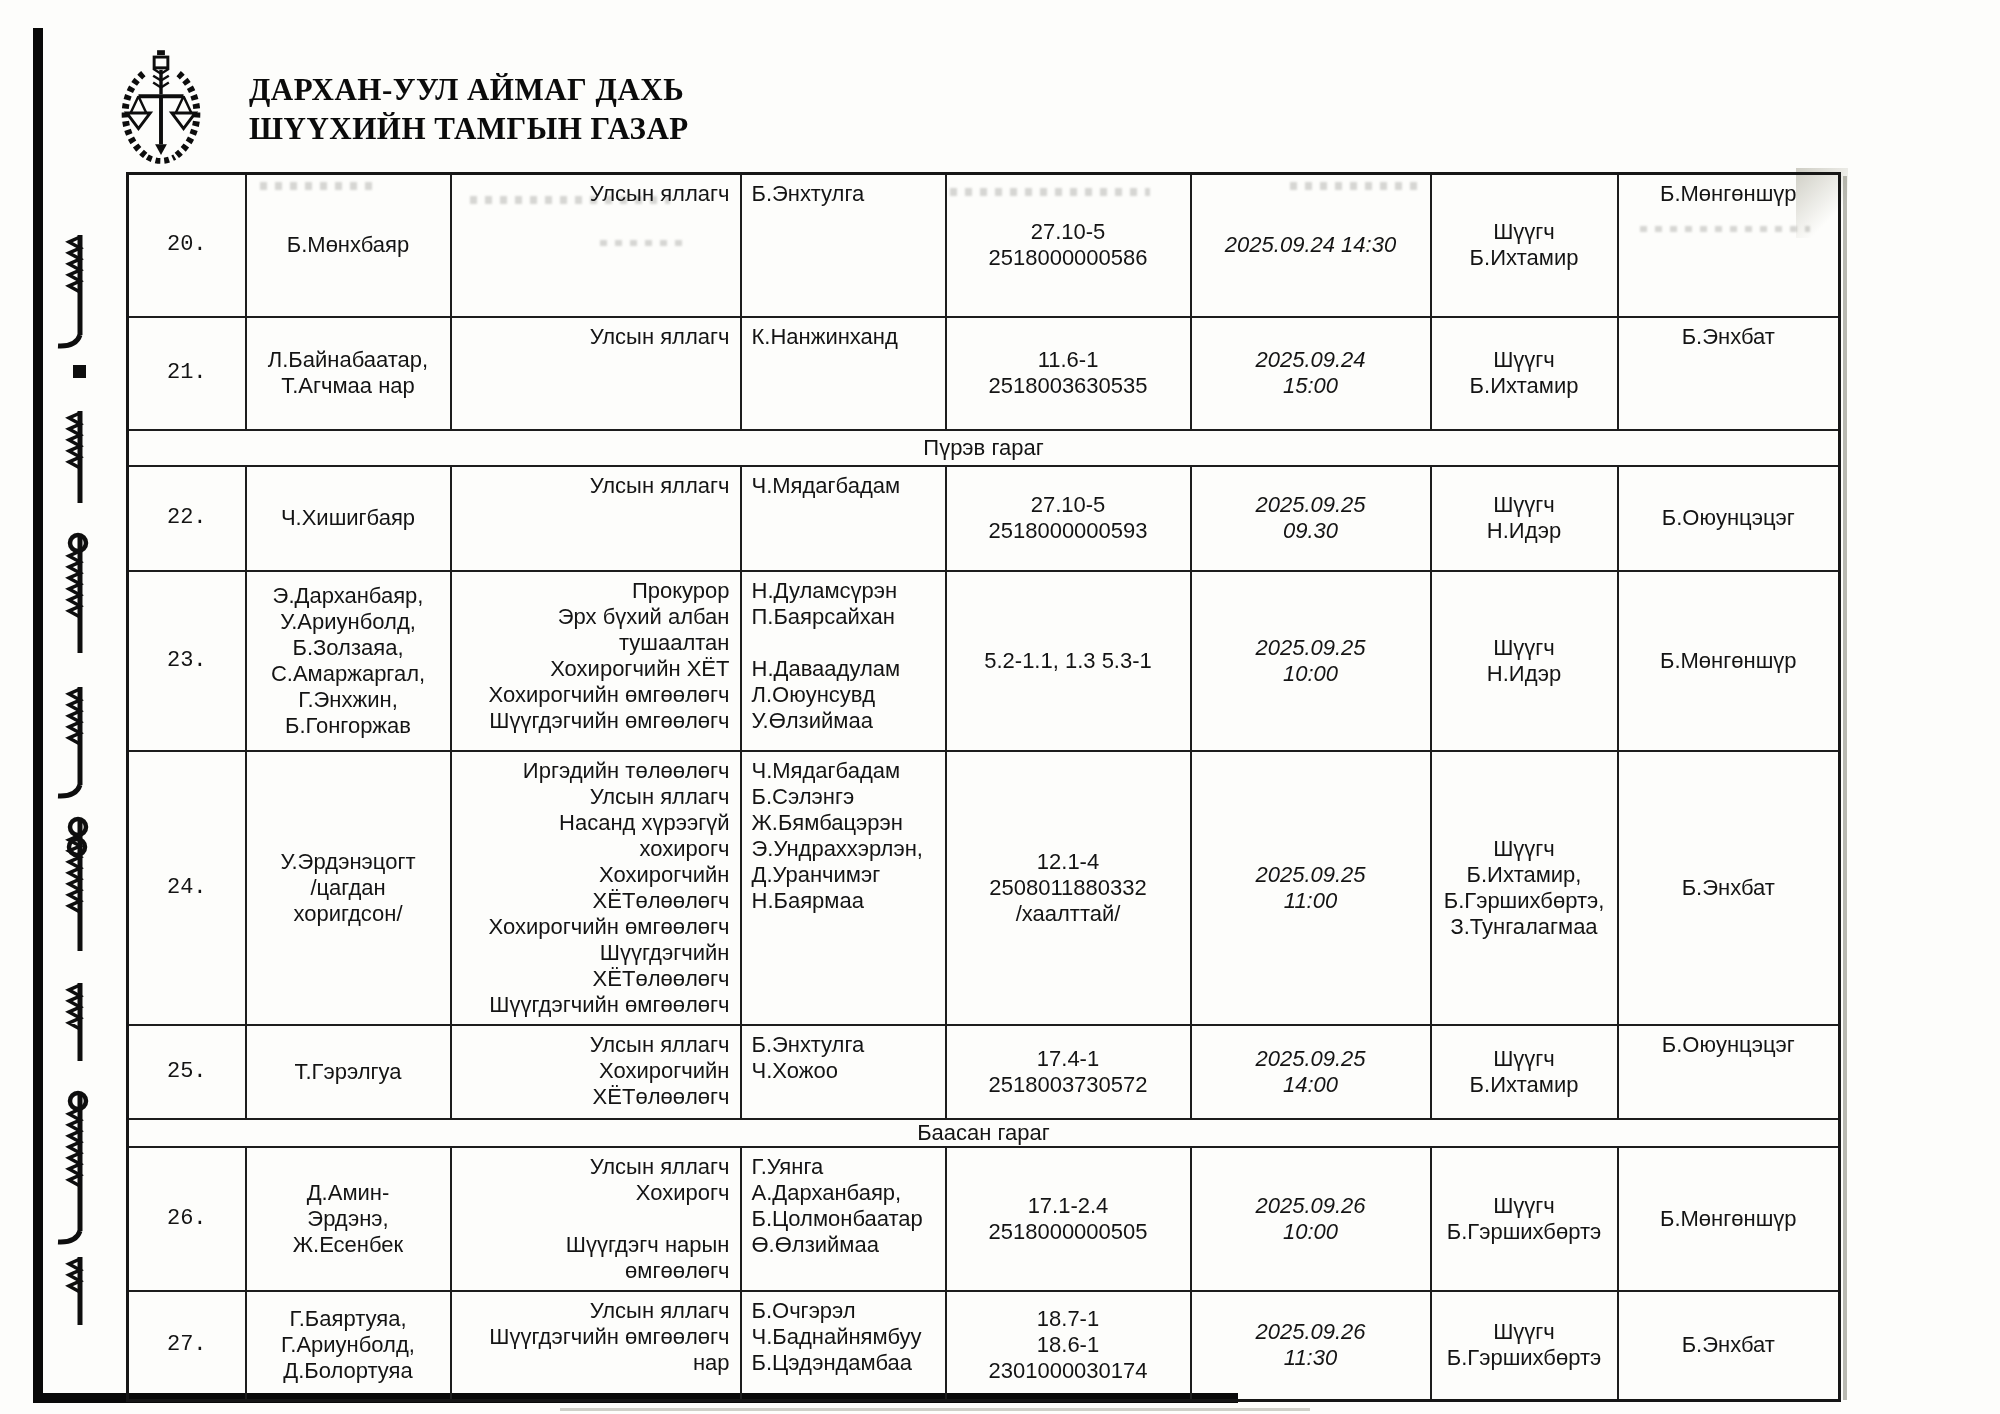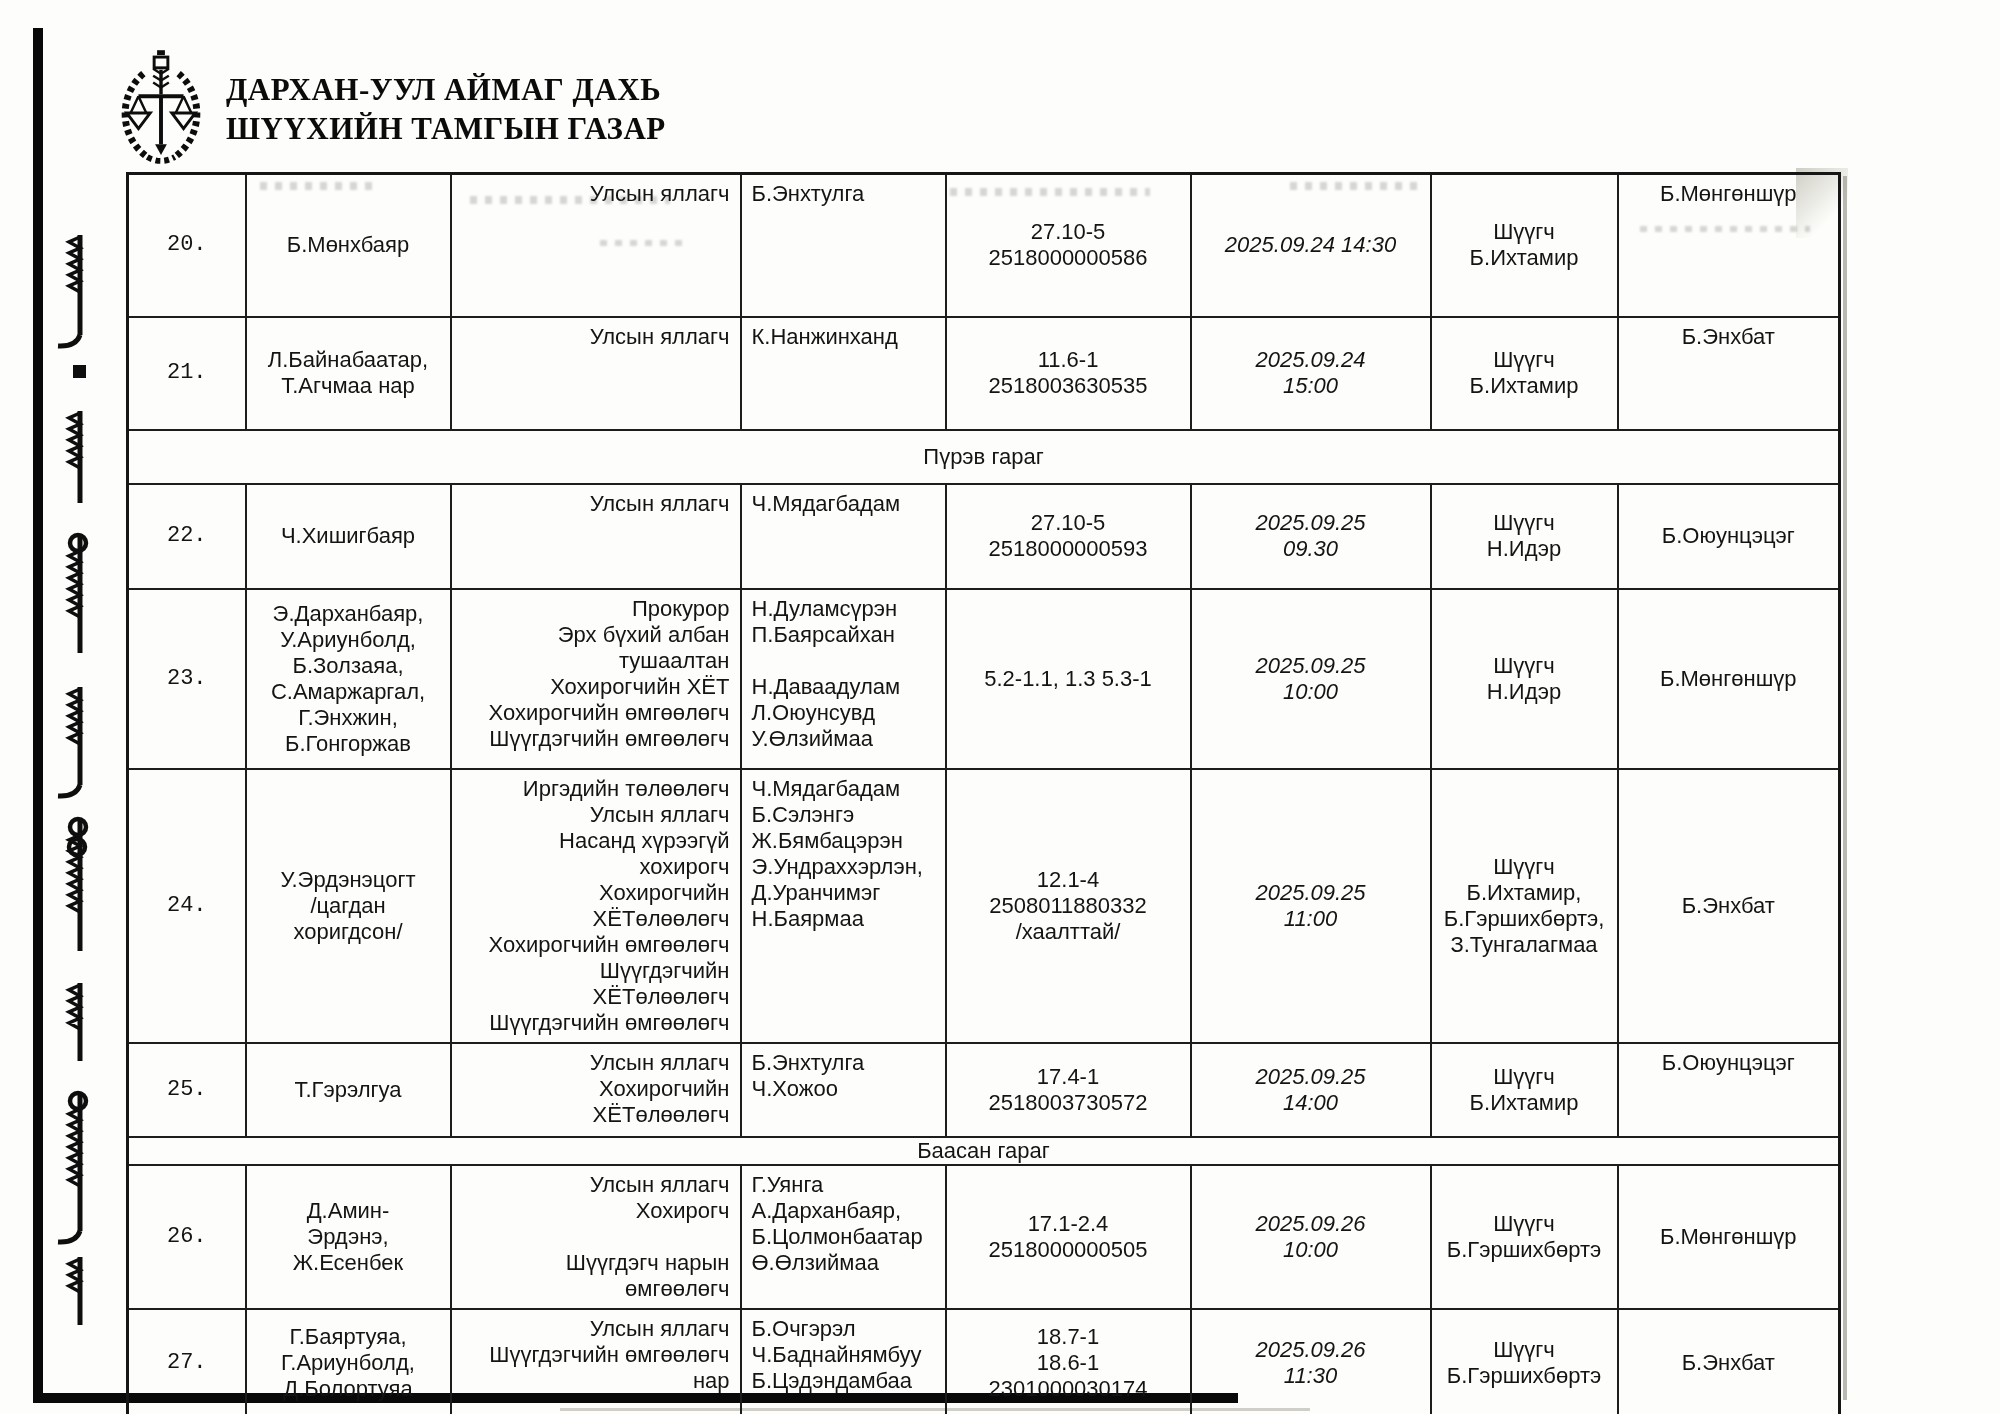--- a/index.html
+++ b/index.html
@@ -11,21 +11,21 @@
   }
   
   .edge-left   { position:absolute; left:33px; top:28px; width:10px; height:1375px; background:#090909; }
   .edge-bottom { position:absolute; left:33px; top:1393px; width:1205px; height:10px; background:#090909; }
   .edge-bottom-ghost { position:absolute; left:560px; top:1408px; width:750px; height:3px; background:#cfcfc8; }
   .table-shadow { position:absolute; left:1843px; top:176px; width:4px; height:1224px; background:#b9b9b1; }
   .corner-smear { position:absolute; left:1796px; top:168px; width:52px; height:70px;
     background:linear-gradient(135deg, rgba(150,148,130,0.45), rgba(230,228,210,0) 70%); }
 
   
-  .header { position:absolute; left:112px; top:50px; display:flex; align-items:center; gap:16px; }
+  .header { position:absolute; left:112px; top:50px; display:flex; align-items:center; gap:39px; }
   .logo { width:98px; height:118px; }
   .org-title {
     font-family:"Liberation Serif", serif; font-weight:700;
     font-size:31px; line-height:39px; letter-spacing:0.5px; color:#0b0b0b;
   }
 
   
   .mongol { position:absolute; left:44px; top:235px; width:72px; height:1105px; }
 
   
@@ -162,21 +162,21 @@
           <td class="col-roles">Улсын яллагч</td>
           <td class="col-part">К.Нанжинханд</td>
           <td class="col-case">11.6-1
 2518003630535</td>
           <td class="col-date">2025.09.24
 15:00</td>
           <td class="col-judge">Шүүгч
 Б.Ихтамир</td>
           <td class="col-sec top">Б.Энхбат</td>
         </tr>
-        <tr style="height: 54px;">
+        <tr style="height: 36px;">
           <td colspan="8" class="section-cell">Пүрэв гараг</td>
         </tr>
         <tr style="height: 105px;">
           <td class="col-no">22.</td>
           <td class="col-def">Ч.Хишигбаяр</td>
           <td class="col-roles">Улсын яллагч</td>
           <td class="col-part">Ч.Мядагбадам</td>
           <td class="col-case">27.10-5
 2518000000593</td>
           <td class="col-date">2025.09.25

